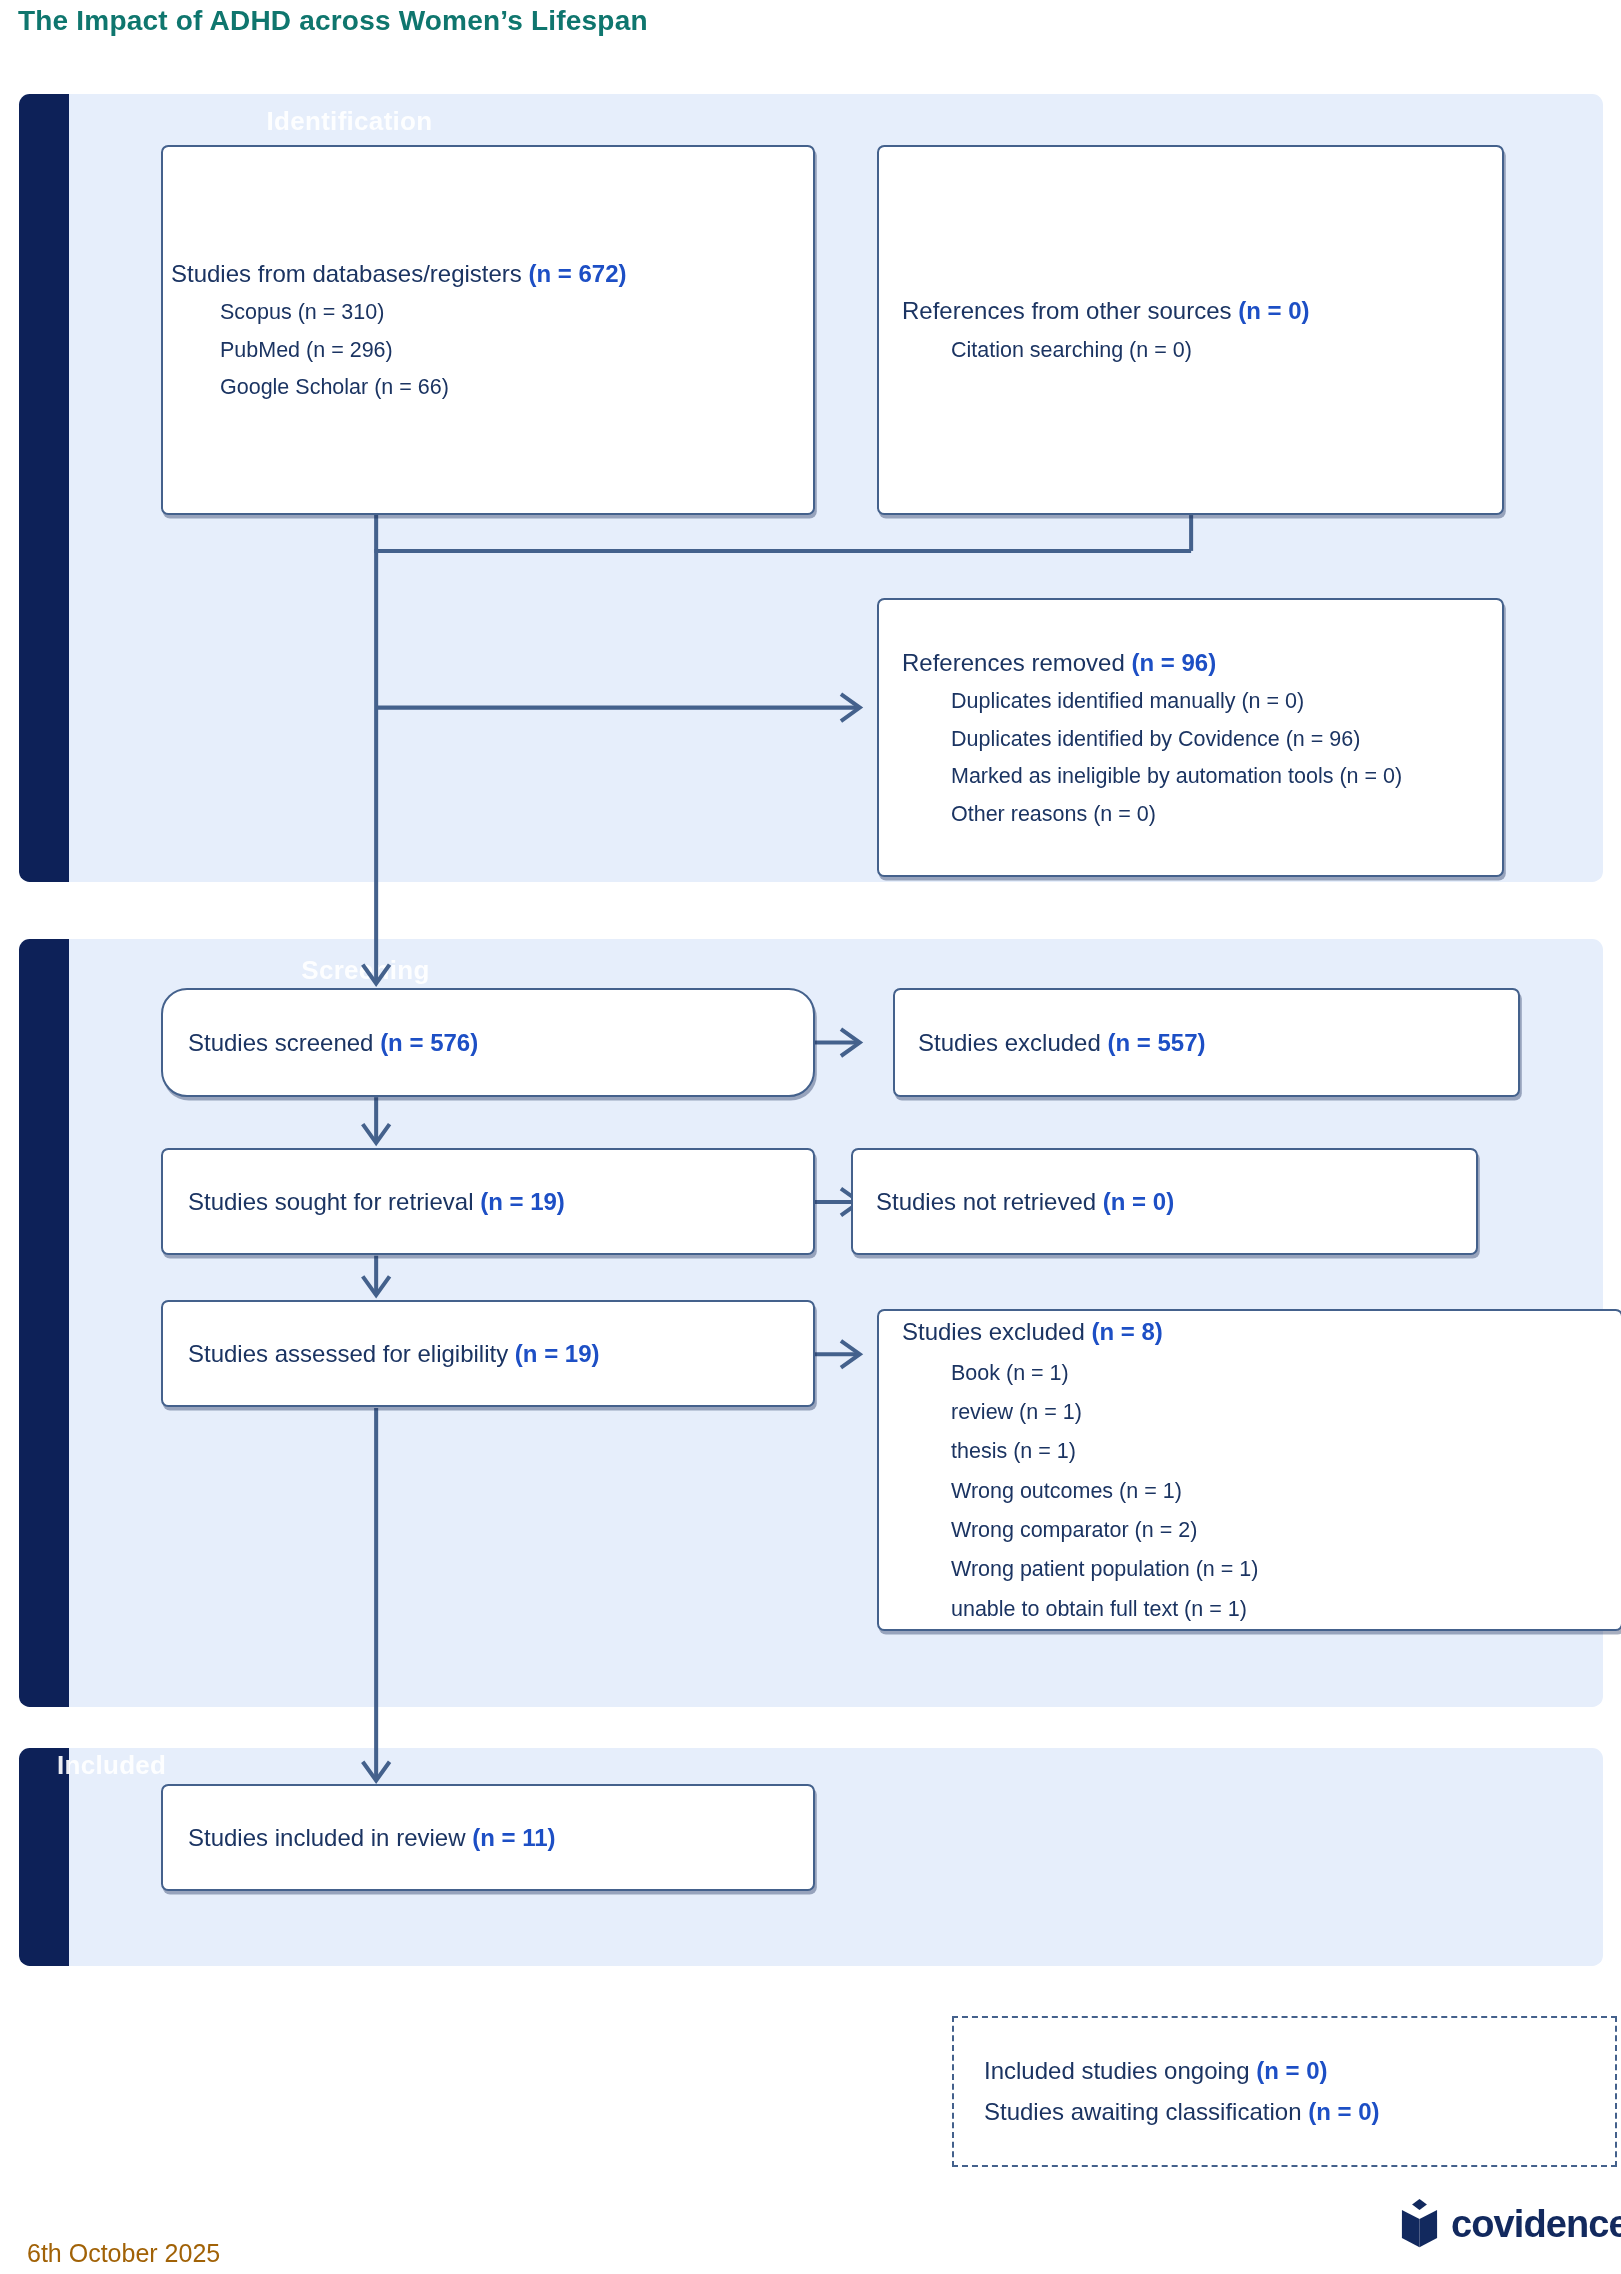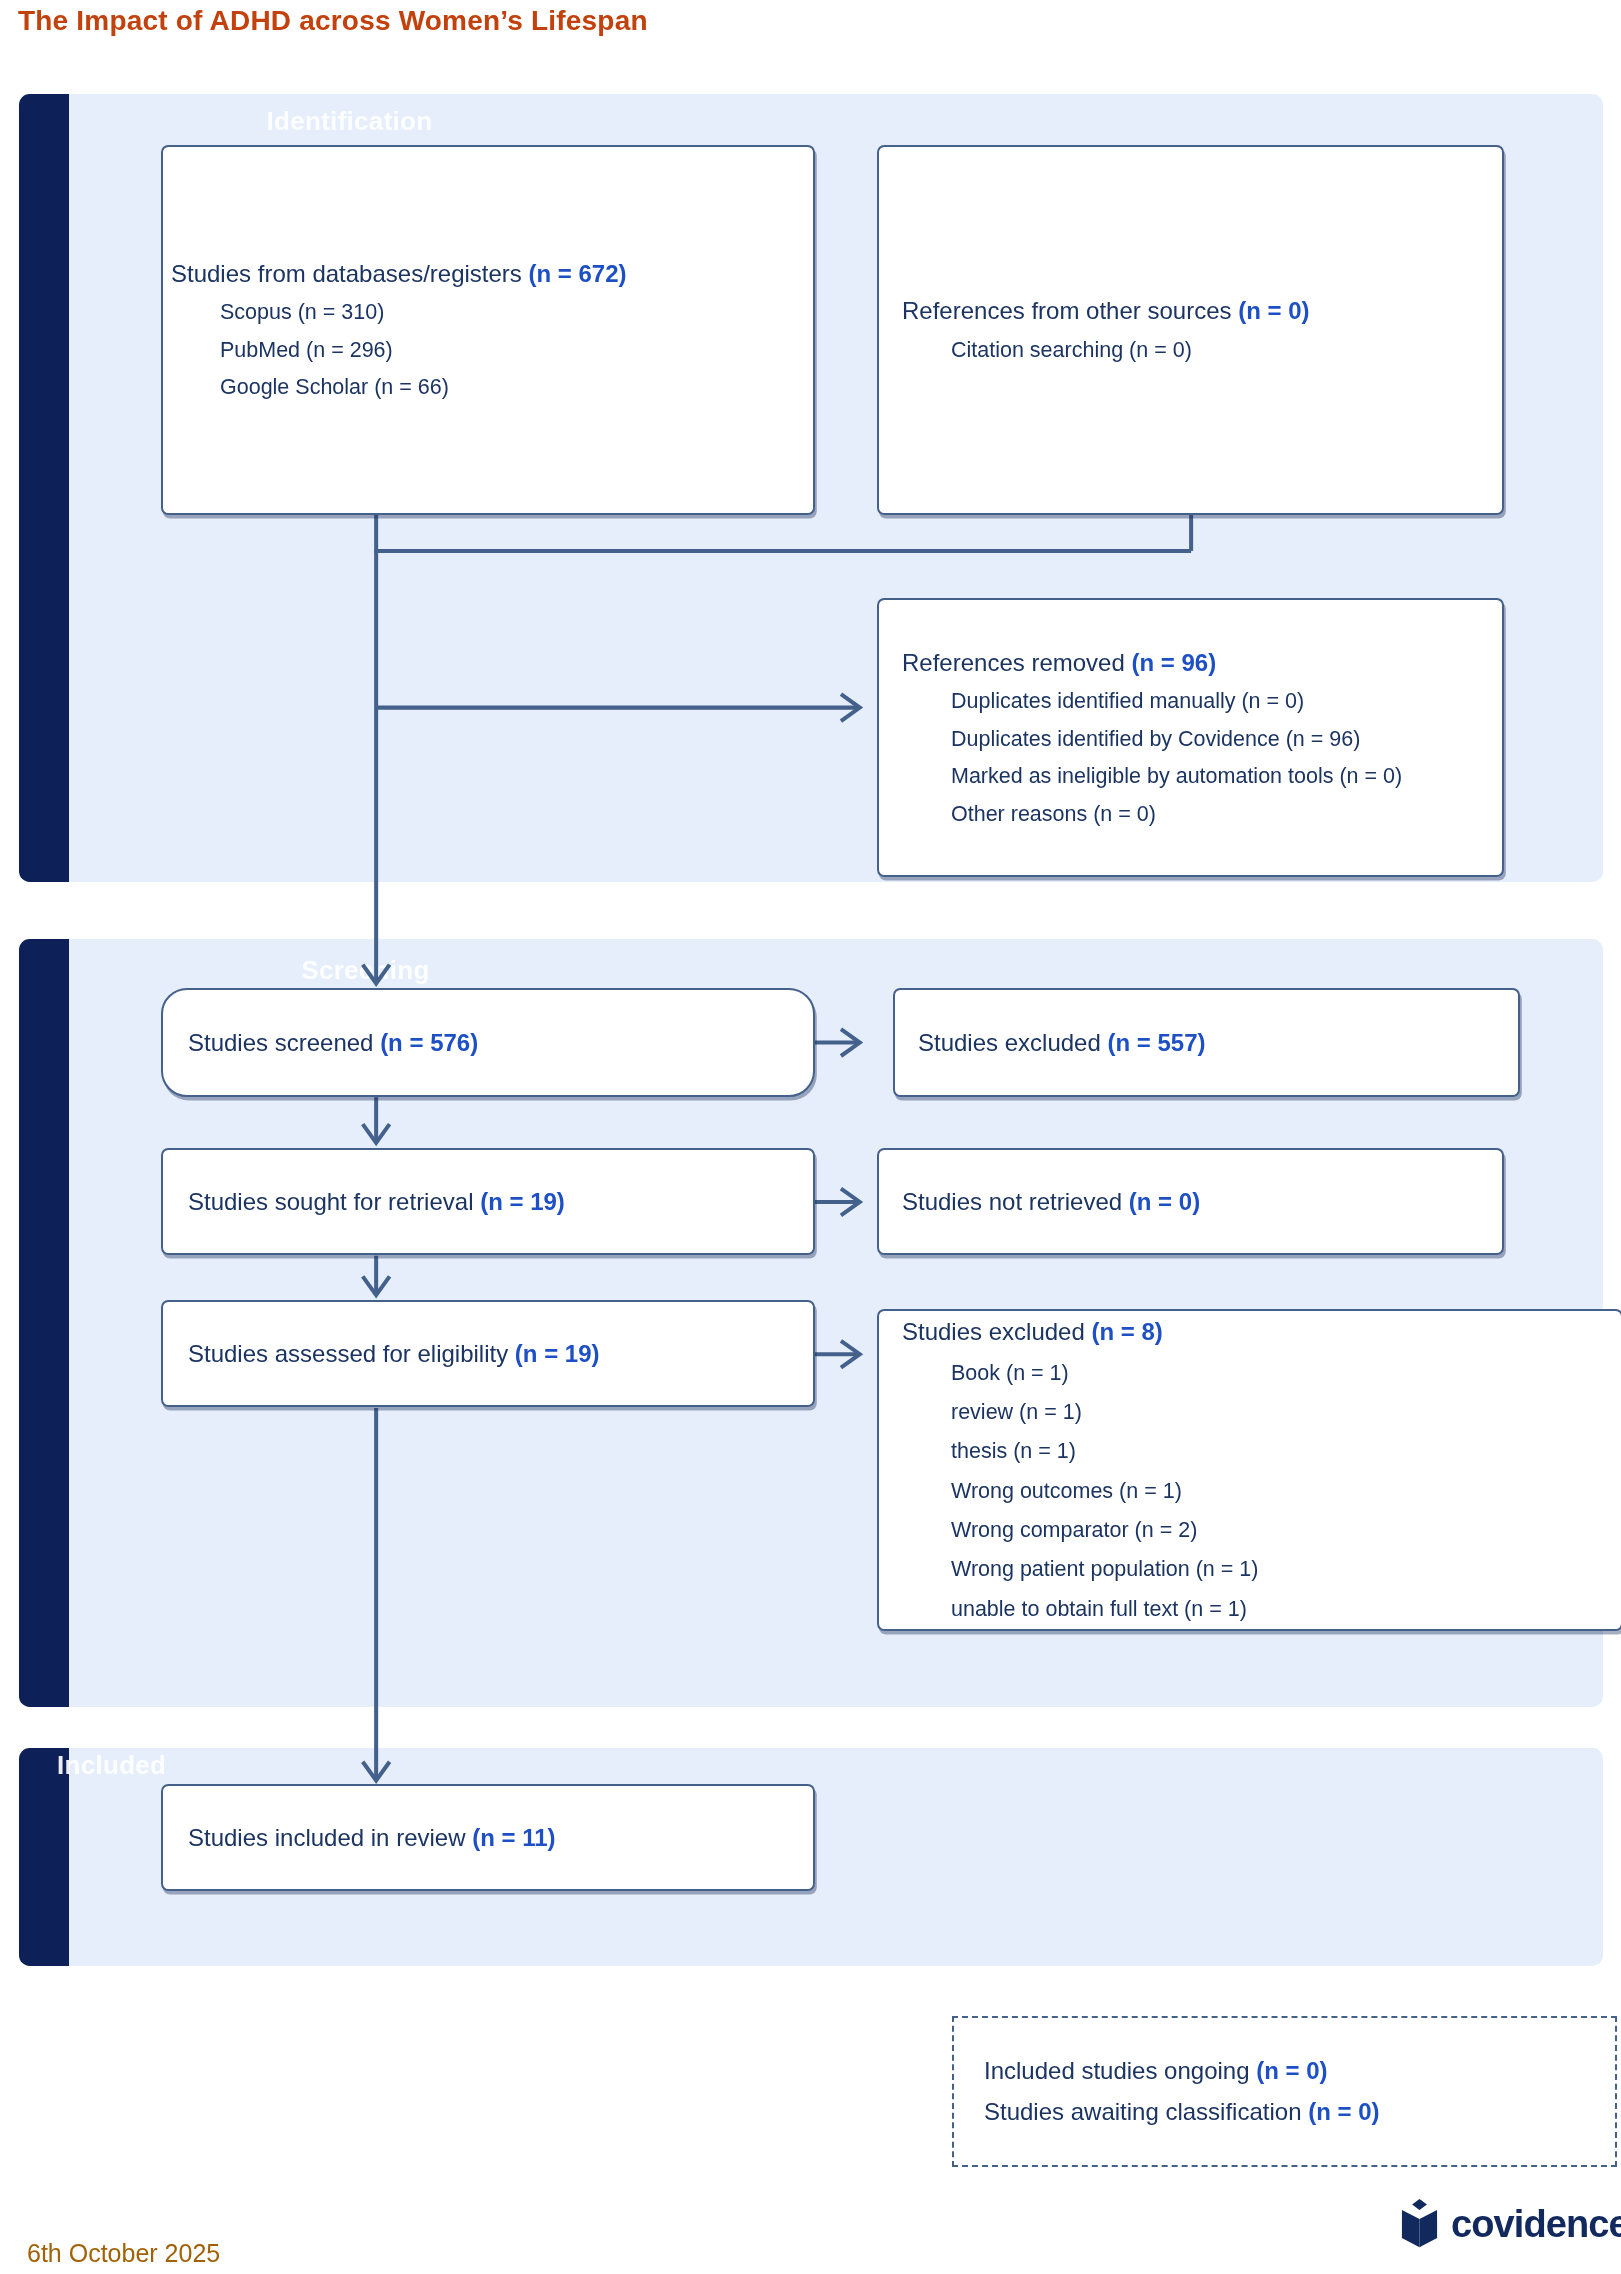--- a/index.html
+++ b/index.html
@@ -2,21 +2,21 @@
 <html style="font-size:14.3px"><head>
 <meta charset="utf-8">
 <style>
   html,body { margin:0; padding:0; background:#ffffff; }
   .canvas {
     position:relative; width:1621px; height:2275px; background:#ffffff;
     font-family:"Liberation Sans", sans-serif; overflow:hidden;
   }
   .page-title {
     position:absolute; left:18px; top:5.4px;
-    font-size:28px; font-weight:bold; color:#c2410c; letter-spacing:0.2px;
+    font-size:28px; font-weight:bold; color:#0f766e; letter-spacing:0.2px;
   }
   .band {
     position:absolute; left:19px; width:1584px;
     background:#e6eefb; border-radius:10.7px; z-index:0;
   }
   .band .bar {
     position:absolute; left:0; top:0; bottom:0; width:50px;
     background:#0d2158; border-radius:10.7px 0 0 10.7px;
   }
   .band-label {
@@ -134,21 +134,21 @@
   </div>
 
   <div class="fbox" style="left:877px; top:988px; width:627px; height:109px; padding-left:23px;margin-left:16px;">
     <div class="line1"><span>Studies excluded</span> <span class="count">(n = 557)</span></div>
   </div>
 
   <div class="fbox" style="left:161px; top:1148px; width:654px; height:107px;">
     <div class="line1"><span>Studies sought for retrieval</span> <span class="count">(n = 19)</span></div>
   </div>
 
-  <div class="fbox" style="left:877px; top:1148px; width:627px; height:107px; padding-left:23px;">
+  <div class="fbox" style="left:851px; top:1148px; width:627px; height:107px; padding-left:23px;">
     <div class="line1"><span>Studies not retrieved</span> <span class="count"></span><span class="count">(n = 0)</span></div>
   </div>
 
   <div class="fbox" style="left:161px; top:1300px; width:654px; height:107px;">
     <div class="line1"><span>Studies assessed for eligibility</span> <span class="count">(n = 19)</span></div>
   </div>
 
   <div class="fbox tall8" style="left:877px; top:1309px; width:746px; height:322px; padding-left:23px;">
     <div class="line1"><span>Studies excluded</span> <span class="count">(n = 8)</span></div>
     <div class="sub">Book (n = 1)</div>

